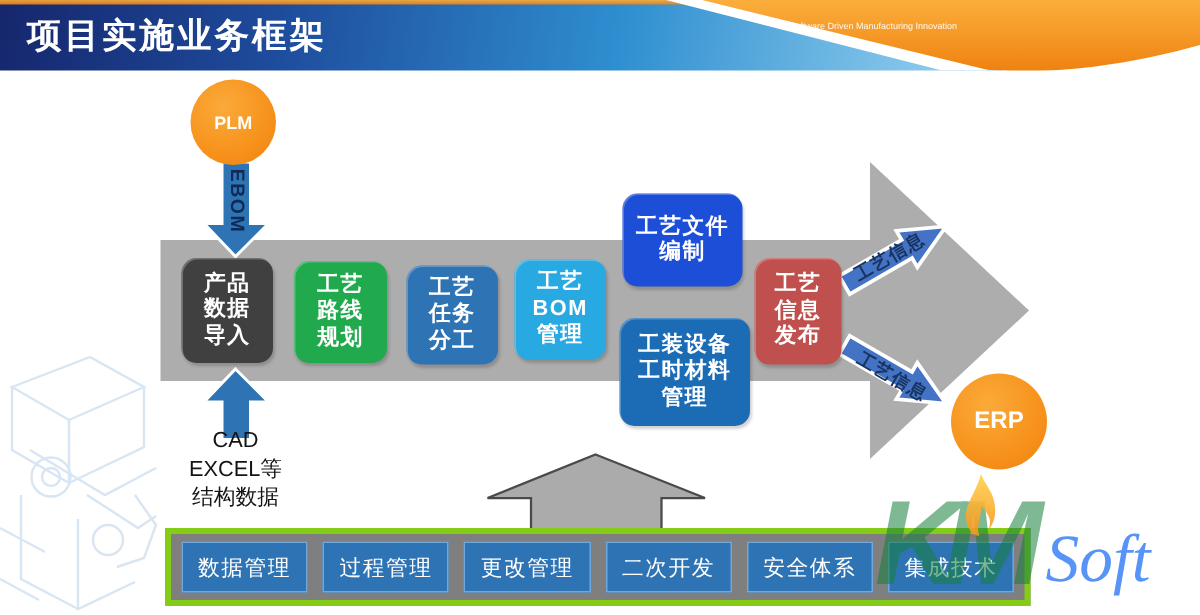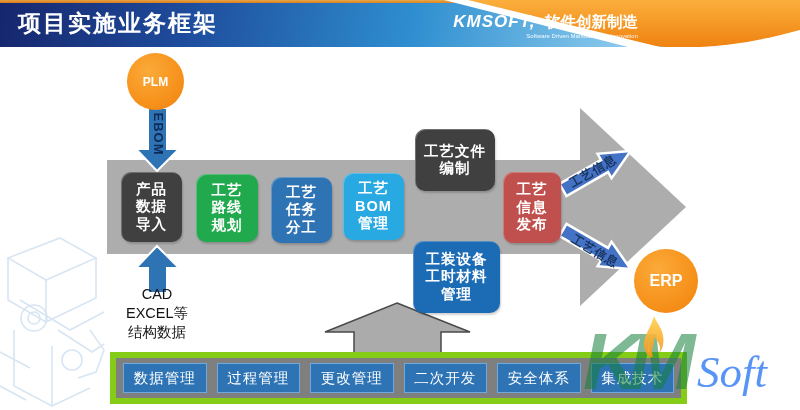--- a/index.html
+++ b/index.html
@@ -52,31 +52,31 @@
     position:absolute; z-index:2; border-radius:10px; color:#ffffff;
     display:flex; align-items:center; justify-content:center; text-align:center;
     box-shadow:inset 1px 1px 0 rgba(255,255,255,.25), 1px 2px 2px rgba(0,0,0,.18);
   }
   .pbox span{white-space:pre-line; font-weight:bold; font-size:14.5px; line-height:1.2; letter-spacing:1px;}
   .pbox.b0{left:121px; top:172px; width:61px; height:70px;}
   .pbox.b1{left:196px; top:174px; width:62px; height:68px;}
   .pbox.b2{left:271px; top:177px; width:61px; height:66px;}
   .pbox.b3{left:343px; top:173px; width:61px; height:67px;}
   .pbox.b4{left:415px; top:129px; width:80px; height:62px;}
-  .pbox.b5{left:413px; top:212px; width:87px; height:72px;margin-top:29px;}
+  .pbox.b5{left:413px; top:212px; width:87px; height:72px;}
   .pbox.b6{left:503px; top:172px; width:58px; height:71px;}
   
   .cad-note{
     position:absolute; z-index:2; left:92px; top:285px; width:130px; text-align:center;
     color:#141414; font-size:14.5px; line-height:1.32; white-space:pre-line;
   }
   
   .foundation{
     position:absolute; z-index:2; left:110px; top:352px; width:577px; height:52px;
-    background:#7F7F7F; border:6px solid #84cc16; box-sizing:border-box;
+    background:#7F7F7F; border:4px solid #84cc16; box-sizing:border-box;
     display:flex; align-items:stretch; gap:10px; padding:5px 7px;
   }
   .fcell{
     flex:1; background:#2E74B5; border:1px solid #6FA8DC; color:#ffffff;
     display:flex; align-items:center; justify-content:center; font-size:14.5px;
     letter-spacing:1px; white-space:nowrap;
   }
   
   .watermark{position:absolute; z-index:4; pointer-events:none;}
   .wm-km{
@@ -136,24 +136,20 @@
           <stop offset="0" stop-color="#FBAE3C"></stop>
           <stop offset="1" stop-color="#EF8210"></stop>
         </linearGradient>
       </defs>
       <rect x="0" y="0" width="470" height="3" fill="url(#og)" opacity="0.9"></rect>
       <path d="M462,0 L800,0 L800,30 C742,46 694,50 652,46 Z" fill="url(#og)"></path>
       <polygon points="444,0 468,0 660,47 628,47" fill="#FFFFFF"></polygon>
     </svg>
     <div class="slide-title">项目实施业务框架</div>
     <div class="logo">
-      <div>
-        <span class="brand">KMSOFT,</span>
-        <span class="slogan">软件创新制造</span>
-      </div>
       <div class="subtitle">Software Driven Manufacturing Innovation</div>
     </div>
   </div>
 
   <div class="node-circle plm">PLM</div>
   <div class="node-circle erp">ERP</div>
 
   <div class="ebom-label">EBOM</div>
   <div class="flow-label top">工艺信息</div>
   <div class="flow-label bottom">工艺信息</div>
@@ -171,21 +167,21 @@
   <div class="pbox b2" style="background-color: rgb(46, 116, 181);">
     <span>工艺
 任务
 分工</span>
   </div>
   <div class="pbox b3" style="background-color: rgb(41, 169, 225);">
     <span>工艺
 BOM
 管理</span>
   </div>
-  <div class="pbox b4" style="background-color: #404040;">
+  <div class="pbox b4" style="background-color: #1d4ed8;">
     <span>工艺文件
 编制</span>
   </div>
   <div class="pbox b5" style="background-color: rgb(28, 108, 181);">
     <span>工装设备
 工时材料
 管理</span>
   </div>
   <div class="pbox b6" style="background-color: rgb(192, 80, 77);">
     <span>工艺

